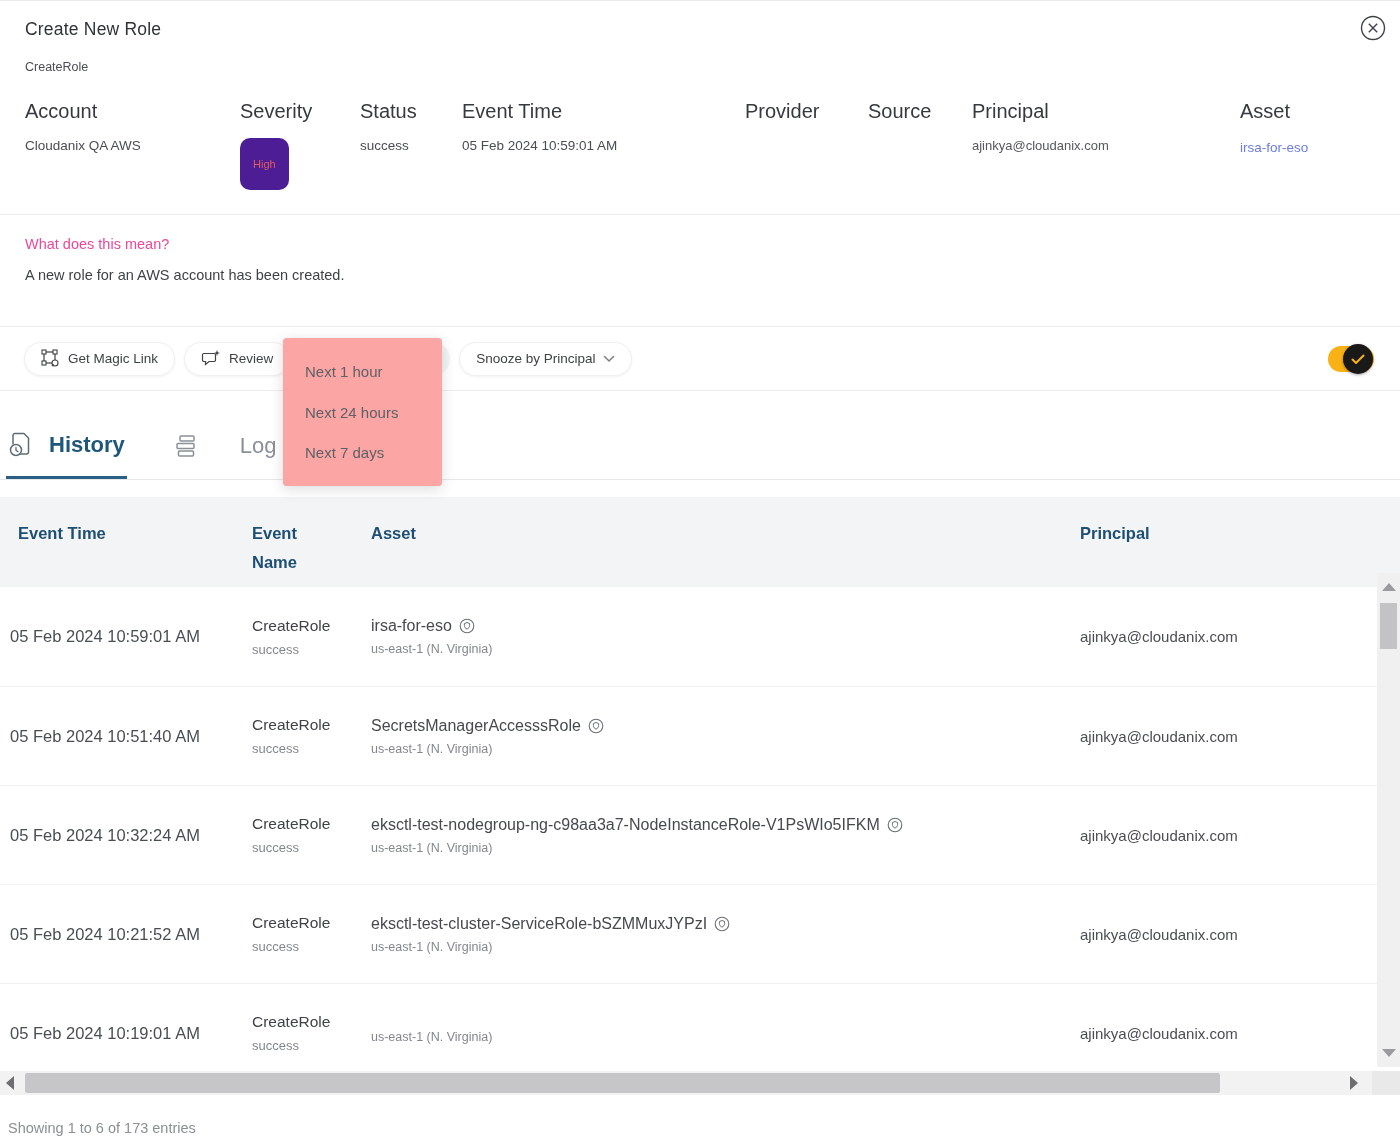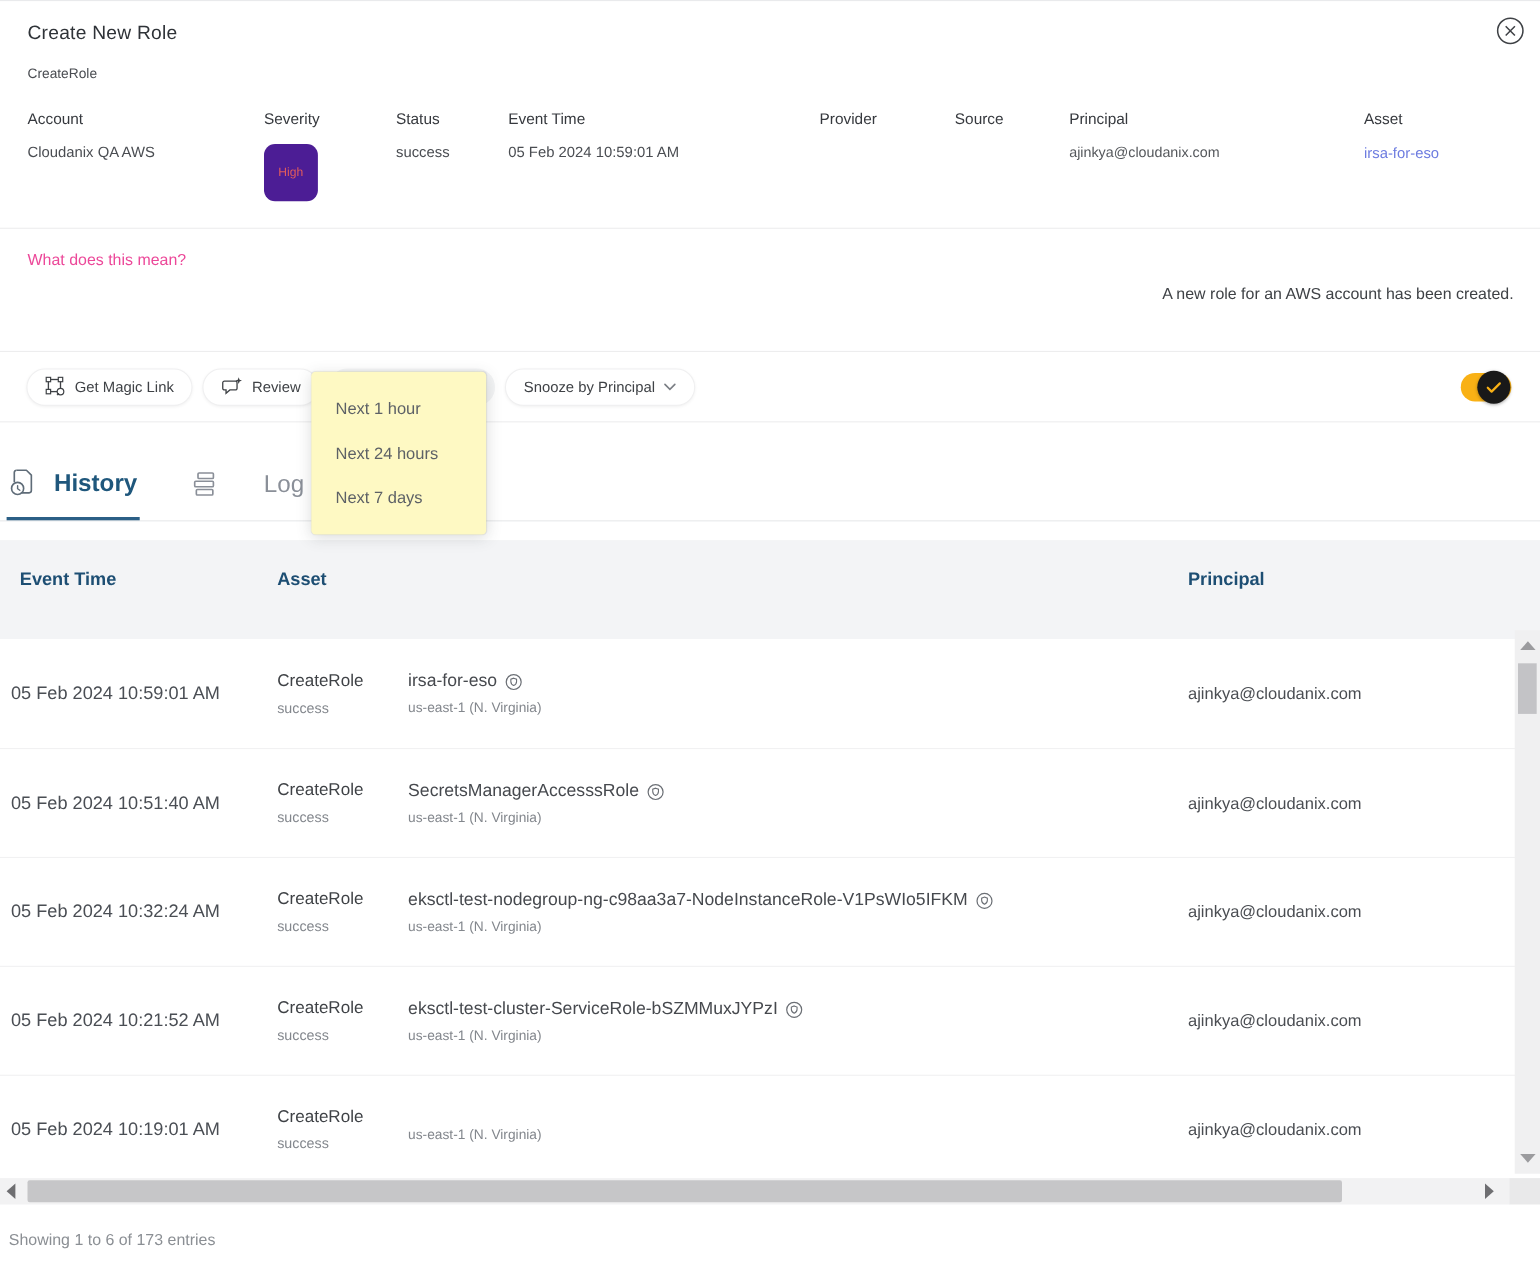--- a/index.html
+++ b/index.html
@@ -9,35 +9,35 @@
 
   
   .modal-header { padding:18px 24px 0 25px; }
   .title { font-size:17.5px; font-weight:500; color:#2f3338; letter-spacing:.2px; }
   .subtitle { margin-top:20px; font-size:12.5px; color:#4a4d52; }
   .close-btn { position:absolute; top:13px; right:13px; width:28px; height:28px; cursor:pointer; }
 
   
   .meta-row { display:flex; padding:26px 24px 24px 25px; }
   .meta-col { flex:0 0 auto; }
-  .meta-col .lbl { display:block; font-size:14px; color:#36393e; margin-bottom:15px; }
+  .meta-col .lbl { display:block; font-size:20px; color:#36393e; margin-bottom:15px; }
   .meta-col .val { display:block; font-size:13.5px; color:#4a4d52; }
   .w-account{width:215px}.w-severity{width:120px}.w-status{width:102px}.w-eventtime{width:283px}
   .w-provider{width:123px}.w-source{width:104px}.w-principal{width:268px}.w-asset{flex:1}
   .badge-high { display:inline-block; background:#4c1d95; color:#e25c5c; font-size:11px; padding:20px 13px; border-radius:10px; }
   .status-success { color:#4799ab; font-size:13px; }
   .asset-link { color:#6d7ce0; font-size:13.5px; cursor:pointer; }
   .meta-col .val-sm { font-size:13px; color:#55585c; }
 
   .divider { border:0; border-top:1px solid #ededee; }
 
   
   .description { padding:21px 24px 0 25px; height:111px; }
   .desc-head { font-size:14.5px; color:#ec4899; }
-  .desc-text { margin-top:15px; font-size:14.5px; color:#3f4246;text-align:right; }
+  .desc-text { margin-top:15px; font-size:14.5px; color:#3f4246; }
 
   
   .actions { position:relative; height:64px; display:flex; align-items:center; gap:9px; padding-left:24px; border-bottom:1px solid #ededee; }
   .pill-btn { display:inline-flex; align-items:center; gap:8px; height:34px; padding:0 16px; background:#fff;
     border:1px solid #f0f0f1; border-radius:17px; font-size:13.5px; color:#3f4246; cursor:pointer;
     box-shadow:0 1px 3px rgba(0,0,0,.06); white-space:nowrap;justify-content:flex-end; }
   .pill-btn.gray { background:#f3f4f5; border-color:#f3f4f5; box-shadow:none; }
   .pill-btn svg { flex:0 0 auto; }
   .toggle { position:absolute; right:26px; top:19px; width:46px; height:26px; background:#f9b115; border-radius:13px; cursor:pointer; }
   .toggle .knob { position:absolute; right:1px; top:-2px; width:30px; height:30px; border-radius:50%; background:#191919;
@@ -47,21 +47,21 @@
   .tabs-row { display:flex; align-items:flex-end; padding:36px 0 0 6px; border-bottom:1px solid #e7e8ea; }
   .tab { display:flex; align-items:center; gap:14px; padding:0 2px 20px 2px; cursor:pointer; }
   .tab .tab-label { font-size:22px; }
   .tab.active { border-bottom:3px solid #2b5f86; padding-bottom:17px; }
   .tab.active .tab-label { color:#1f577c; font-weight:600; }
   .tab.inactive .tab-label { color:#8a8f98; font-weight:500; }
   .tab + .tab { margin-left:46px;gap:40px; }
   .tab-hidden-icon { margin-left:50px; padding-bottom:22px; color:#8a8f98; }
 
   
-  .snooze-menu { position:absolute; left:283px; top:337px; width:159px; height:148px; background:#fef9c3; border-radius:4px;
+  .snooze-menu { position:absolute; left:283px; top:337px; width:159px; height:148px; background:#fca5a5; border-radius:4px;
     box-shadow:0 3px 14px rgba(60,64,67,.18), 0 0 1px rgba(60,64,67,.12); z-index:30; display:flex; flex-direction:column; justify-content:space-evenly; }
   .snooze-item { padding-left:22px; font-size:15px; color:#5d6166; cursor:pointer; line-height:1; }
 
   
   .table-head { display:flex; margin-top:17px; background:#f3f4f6; height:90px; padding-top:22px; }
   .table-head .th { font-size:16.5px; font-weight:700; color:#1d4e73; line-height:1.75; }
   .col-time  { flex:0 0 252px; padding-left:18px; }
   .col-name  { flex:0 0 119px; }
   .col-asset { flex:1 1 auto; padding-right:20px; min-width:0; }
   .col-principal { flex:0 0 320px; }
@@ -227,20 +227,21 @@
   </div>
 
   <div class="snooze-menu">
     <div class="snooze-item">Next 1 hour</div>
     <div class="snooze-item">Next 24 hours</div>
     <div class="snooze-item">Next 7 days</div>
   </div>
 
   <div class="table-head">
     <div class="th col-time">Event Time</div>
+    <div class="th col-name">Event Name</div>
     <div class="th col-asset">Asset</div>
     <div class="th col-principal">Principal</div>
   </div>
 
   <div class="table-body">
 
     <div class="trow">
       <div class="cell-time">05 Feb 2024 10:59:01 AM</div>
       <div class="cell-name">
         <div class="ev-name">CreateRole</div>

